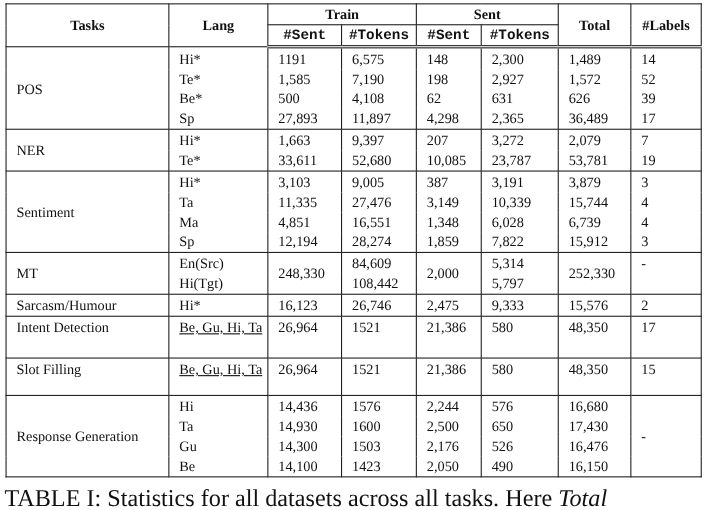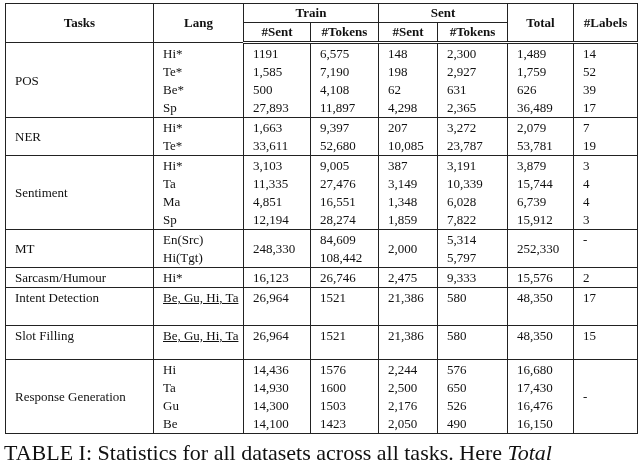--- a/index.html
+++ b/index.html
@@ -4,21 +4,21 @@
 <style>
   html, body { margin: 0; padding: 0; background: #ffffff; }
   body { width: 640px; height: 464px; overflow: hidden; position: relative;
          font-family: "Liberation Serif", "DejaVu Serif", serif; color: #111; }
   table.stats { position: absolute; left: 5px; top: 3px; width: 632px;
     border-collapse: collapse; font-size: 13px; line-height: 18px; table-layout: fixed; }
   table.stats td, table.stats th { border-left: 1px solid #222; border-right: 1px solid #222;
     padding: 0 0 0 9px; vertical-align: middle; white-space: nowrap; }
   table.stats th { font-weight: bold; text-align: center; padding: 0; border: 1px solid #222; }
   thead tr.h1 th { height: 17px; }
-  thead tr.h2 th { height: 18px; border-bottom: 3px double #222; }
+  thead tr.h2 th { height: 18px; border-bottom: 3px double #222; font-family: Liberation Mono, monospace; }
   tbody.group td { border-bottom: 1px solid #222; }
   tbody.group tr:not(:last-child) td.cell { border-bottom: none; }
   td.task { font-weight: normal; }
   .wrap { white-space: normal; line-height: 17px; text-decoration: underline; }
   .caption { position: absolute; left: 4px; top: 440px; font-size: 22px;
     font-family: "Liberation Serif", "DejaVu Serif", serif; white-space: nowrap; }
   .caption i { font-style: italic; }
   tbody.group tr:first-child td { padding-top: 1px; }
 </style>
 </head>
@@ -62,21 +62,21 @@
       <td class="cell">2,300</td>
       <td class="cell">1,489</td>
       <td class="cell">14</td>
     </tr>
     <tr>
       <td class="cell">Te*</td>
       <td class="cell">1,585</td>
       <td class="cell">7,190</td>
       <td class="cell">198</td>
       <td class="cell">2,927</td>
-      <td class="cell">1,759</td>
+      <td class="cell">1,572</td>
       <td class="cell">52</td>
     </tr>
     <tr>
       <td class="cell">Be*</td>
       <td class="cell">500</td>
       <td class="cell">4,108</td>
       <td class="cell">62</td>
       <td class="cell">631</td>
       <td class="cell">626</td>
       <td class="cell">39</td>

